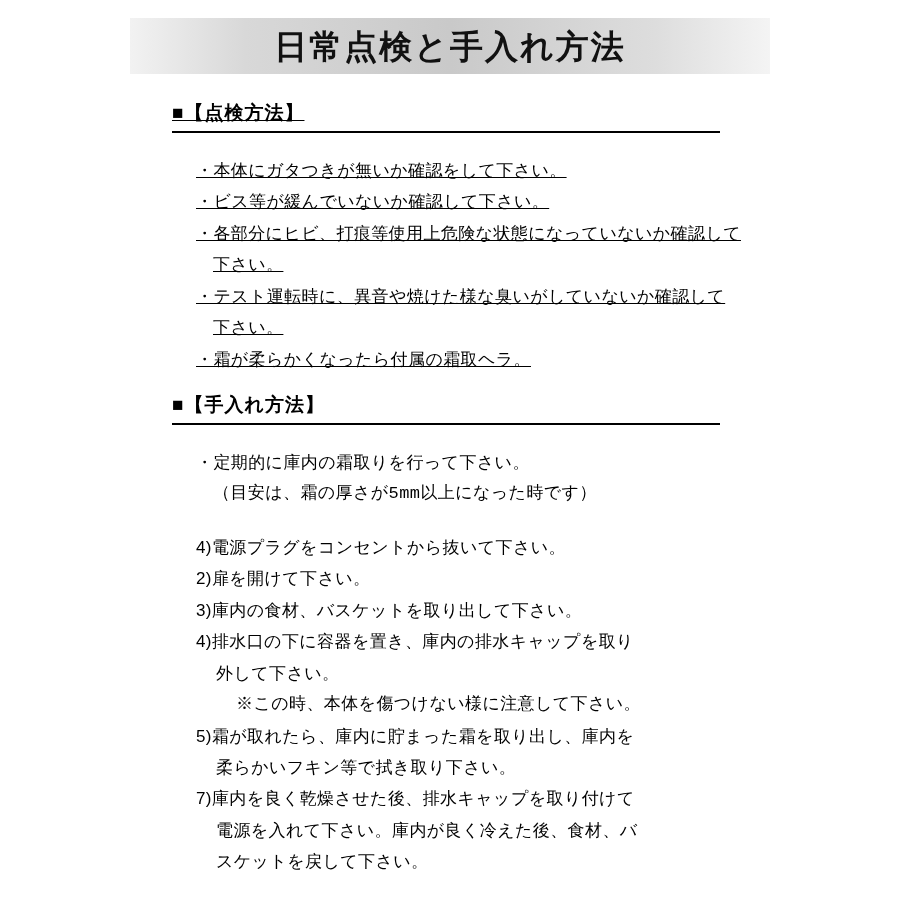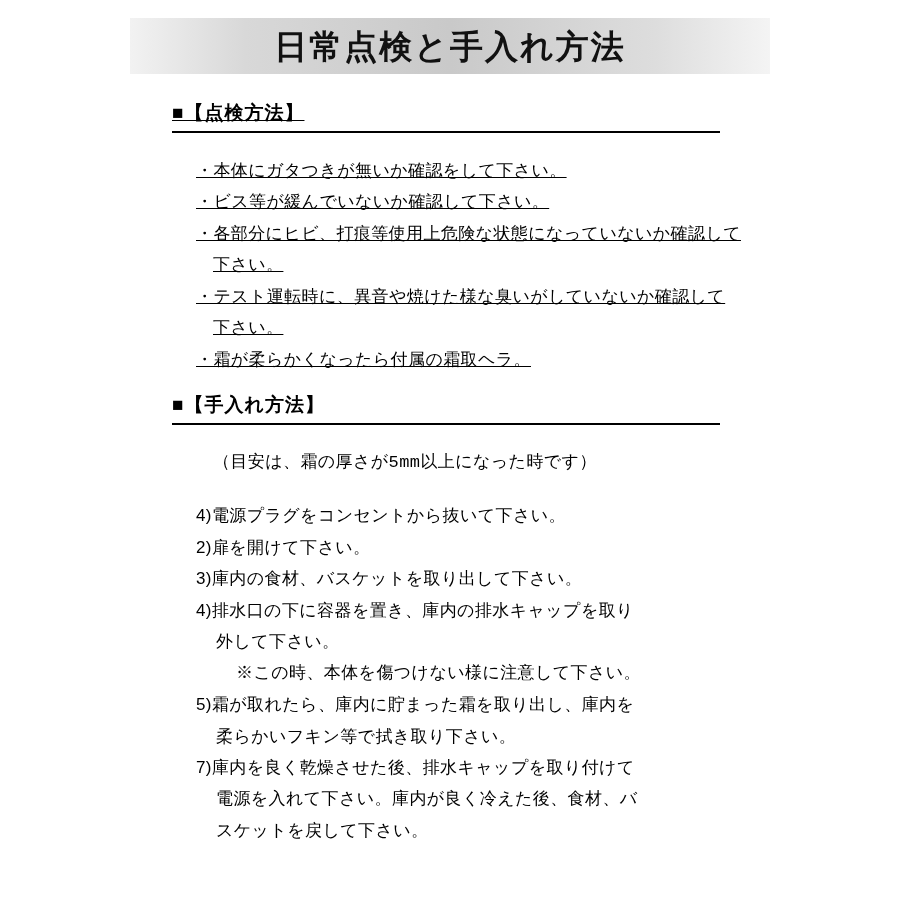--- a/index.html
+++ b/index.html
@@ -126,20 +126,21 @@
       <div class="line hang">・霜が柔らかくなったら付属の霜取ヘラ。</div>
     </div>
   </div>
 
   <div class="section" style="top: 392px;">
     <div class="sec-head">
       <div class="sec-title">■【手入れ方法】</div>
     </div>
     <div class="gap-md"></div>
     <div class="body-block">
+      <div class="line hang">・定期的に庫内の霜取りを行って下さい。</div>
       <div class="line sub-indent">（目安は、霜の厚さが5mm以上になった時です）</div>
     </div>
     <div class="gap-md"></div>
     <div class="numbered">
       <div class="item">4)電源プラグをコンセントから抜いて下さい。</div>
       <div class="item">2)扉を開けて下さい。</div>
       <div class="item">3)庫内の食材、バスケットを取り出して下さい。</div>
       <div class="item">4)排水口の下に容器を置き、庫内の排水キャップを取り
 外して下さい。</div>
       <div class="note">※この時、本体を傷つけない様に注意して下さい。</div>

